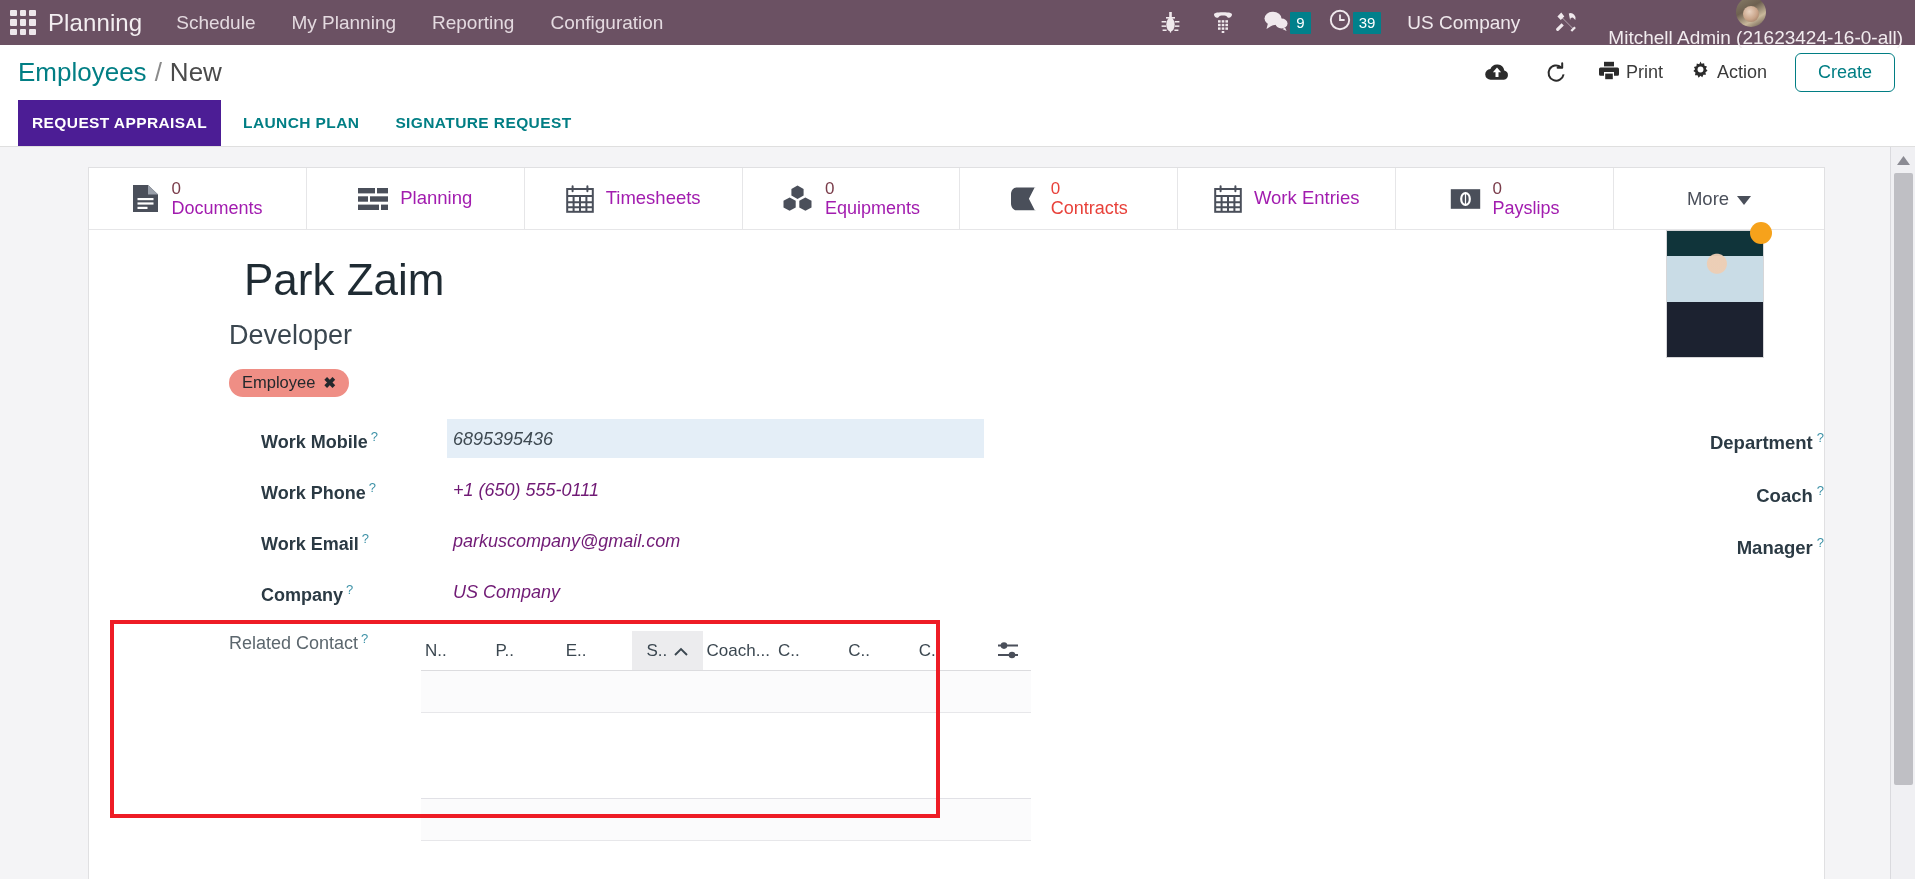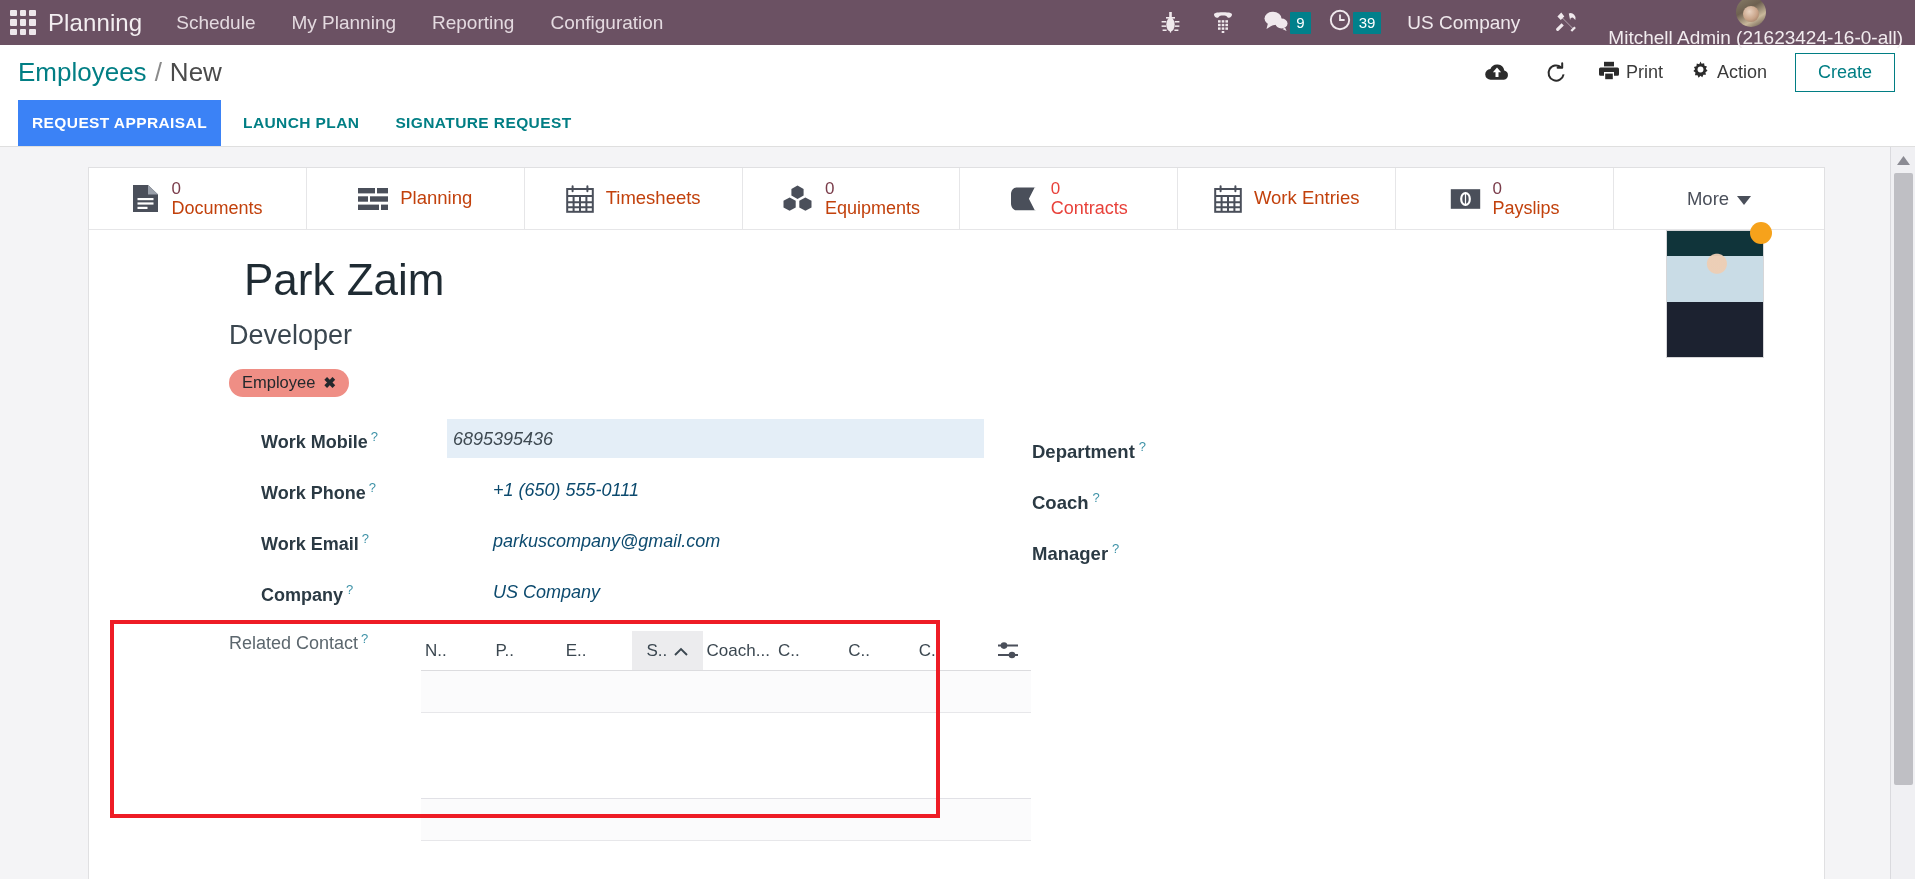--- a/index.html
+++ b/index.html
@@ -52,54 +52,54 @@
   .bc-sep { color: #8a8a8a; margin: 0 8px; }
   .bc-cur { color: #4b4b4b; }
   .cp-actions { margin-left: auto; display: flex; align-items: center; gap: 0; }
   .cp-ico { color: #3b3b3b; padding: 0 18px; cursor: pointer; display:flex; align-items:center; }
   .cp-btn {
     display: flex; align-items: center; gap: 7px; font-size: 18px; color: #3b3b3b;
     padding: 0 14px; cursor: pointer; white-space: nowrap;
   }
   .create-btn {
     border: 1px solid #017E84; color: #017E84; background: #fff; font-size: 18px;
-    padding: 8px 22px; margin-left: 14px; cursor: pointer; border-radius: 0;
+    padding: 8px 22px; margin-left: 14px; cursor: pointer; border-radius: 6px;
   }
 
   
   .cp-bottom {
     height: 47px; display: flex; align-items: stretch; background: #fff;
     border-bottom: 1px solid #dfdfdf; padding-left: 18px;
   }
   .wf-btn {
     display: flex; align-items: center; padding: 0 14px; font-size: 15.5px;
     letter-spacing: .4px; color: #017E84; cursor: pointer; text-transform: uppercase;
     font-weight: 600; margin-right: 8px;
   }
-  .wf-btn.active { background: #3b82f6; color: #ffffff; }
+  .wf-btn.active { background: #4c1d95; color: #ffffff; }
 
   
   .content-wrap { position: relative; height: 732px; background: #f4f4f6; overflow: hidden; }
   .sheet {
     margin: 20px 90px 0 88px; background: #fff; border: 1px solid #e0e0e2;
     min-height: 800px; position: relative;
   }
 
   
   .stat-row { display: flex; border-bottom: 1px solid #e6e6e8; height: 62px; }
   .stat-btn {
     flex: 1; display: flex; align-items: center; justify-content: center; gap: 12px;
     border-right: 1px solid #e6e6e8; cursor: pointer; padding: 0 8px;
   }
   .stat-btn:last-child { border-right: none; }
   .stat-ico { color: #4a4f5a; display: flex; align-items: center; flex: none; }
   .stat-txt { display: flex; flex-direction: column; line-height: 1.12; }
   .stat-cnt { font-size: 17px; color: #7a3c4a; }
   .stat-cnt.danger { color: #e8413a; }
-  .stat-lbl { font-size: 18px; color: #c2410c; white-space: nowrap; }
+  .stat-lbl { font-size: 18px; color: #a21caf; white-space: nowrap; }
   .stat-lbl.danger { color: #e8413a; }
   .stat-lbl.single { font-size: 18.5px; }
   .more-btn { flex: 0 0 210px; display:flex; align-items:center; justify-content:center; gap:8px;
     font-size: 18.5px; color: #4a4f5a; cursor: pointer; }
 
   
   .rec-body { padding: 26px 0 0 0; position: relative; }
   .emp-title { font-size: 44px; font-weight: 400; color: #1f2b33; padding: 0 0 0 155px; line-height: 1.1; }
   .emp-job { font-size: 27px; color: #3b4750; padding: 16px 0 0 140px; }
   .tag-row { padding: 18px 0 0 140px; }
@@ -131,22 +131,22 @@
   .col-left { width: 895px; padding-left: 140px; }
   .col-right { flex: 1; padding-left: 48px; padding-top: 1px; }
   .frow { display: flex; align-items: flex-start; min-height: 51px; }
   .flabel {
     width: 186px; flex: none; font-size: 18px; color: #2b3a44; font-weight: 700;
     padding-top: 10px; white-space: nowrap; margin-left: 32px;
   }
   .flabel .q { color: #3F93A8; font-size: 13px; vertical-align: super; margin-left: 3px; font-weight: 400; }
   .fval { font-size: 18px; color: #3f4a52; padding: 10px 0 8px 6px; flex: 1; font-style: italic; }
   .fval.highlighted { background: #E4EEF7; }
-  .fval.placeholder { color: #0c4a6e; margin-left: 40px; }
-  .frow-right { display:flex; align-items:center; min-height: 51px; }
+  .fval.placeholder { color: #701a75; }
+  .frow-right { display:flex; align-items:flex-end; min-height: 51px; flex-direction: column; }
   .flabel-right { font-size: 18.5px; color: #2b3a44; font-weight: 700; padding-top: 10px; white-space: nowrap; }
 
   
   .annot-box {
     position: absolute; border: 4px solid #EE1C25; pointer-events: none;
     left: 110px; top: 473px; width: 830px; height: 198px; z-index: 40;
   }
 
   
   .rc-wrap { display: flex; padding: 8px 0 0 0; }

